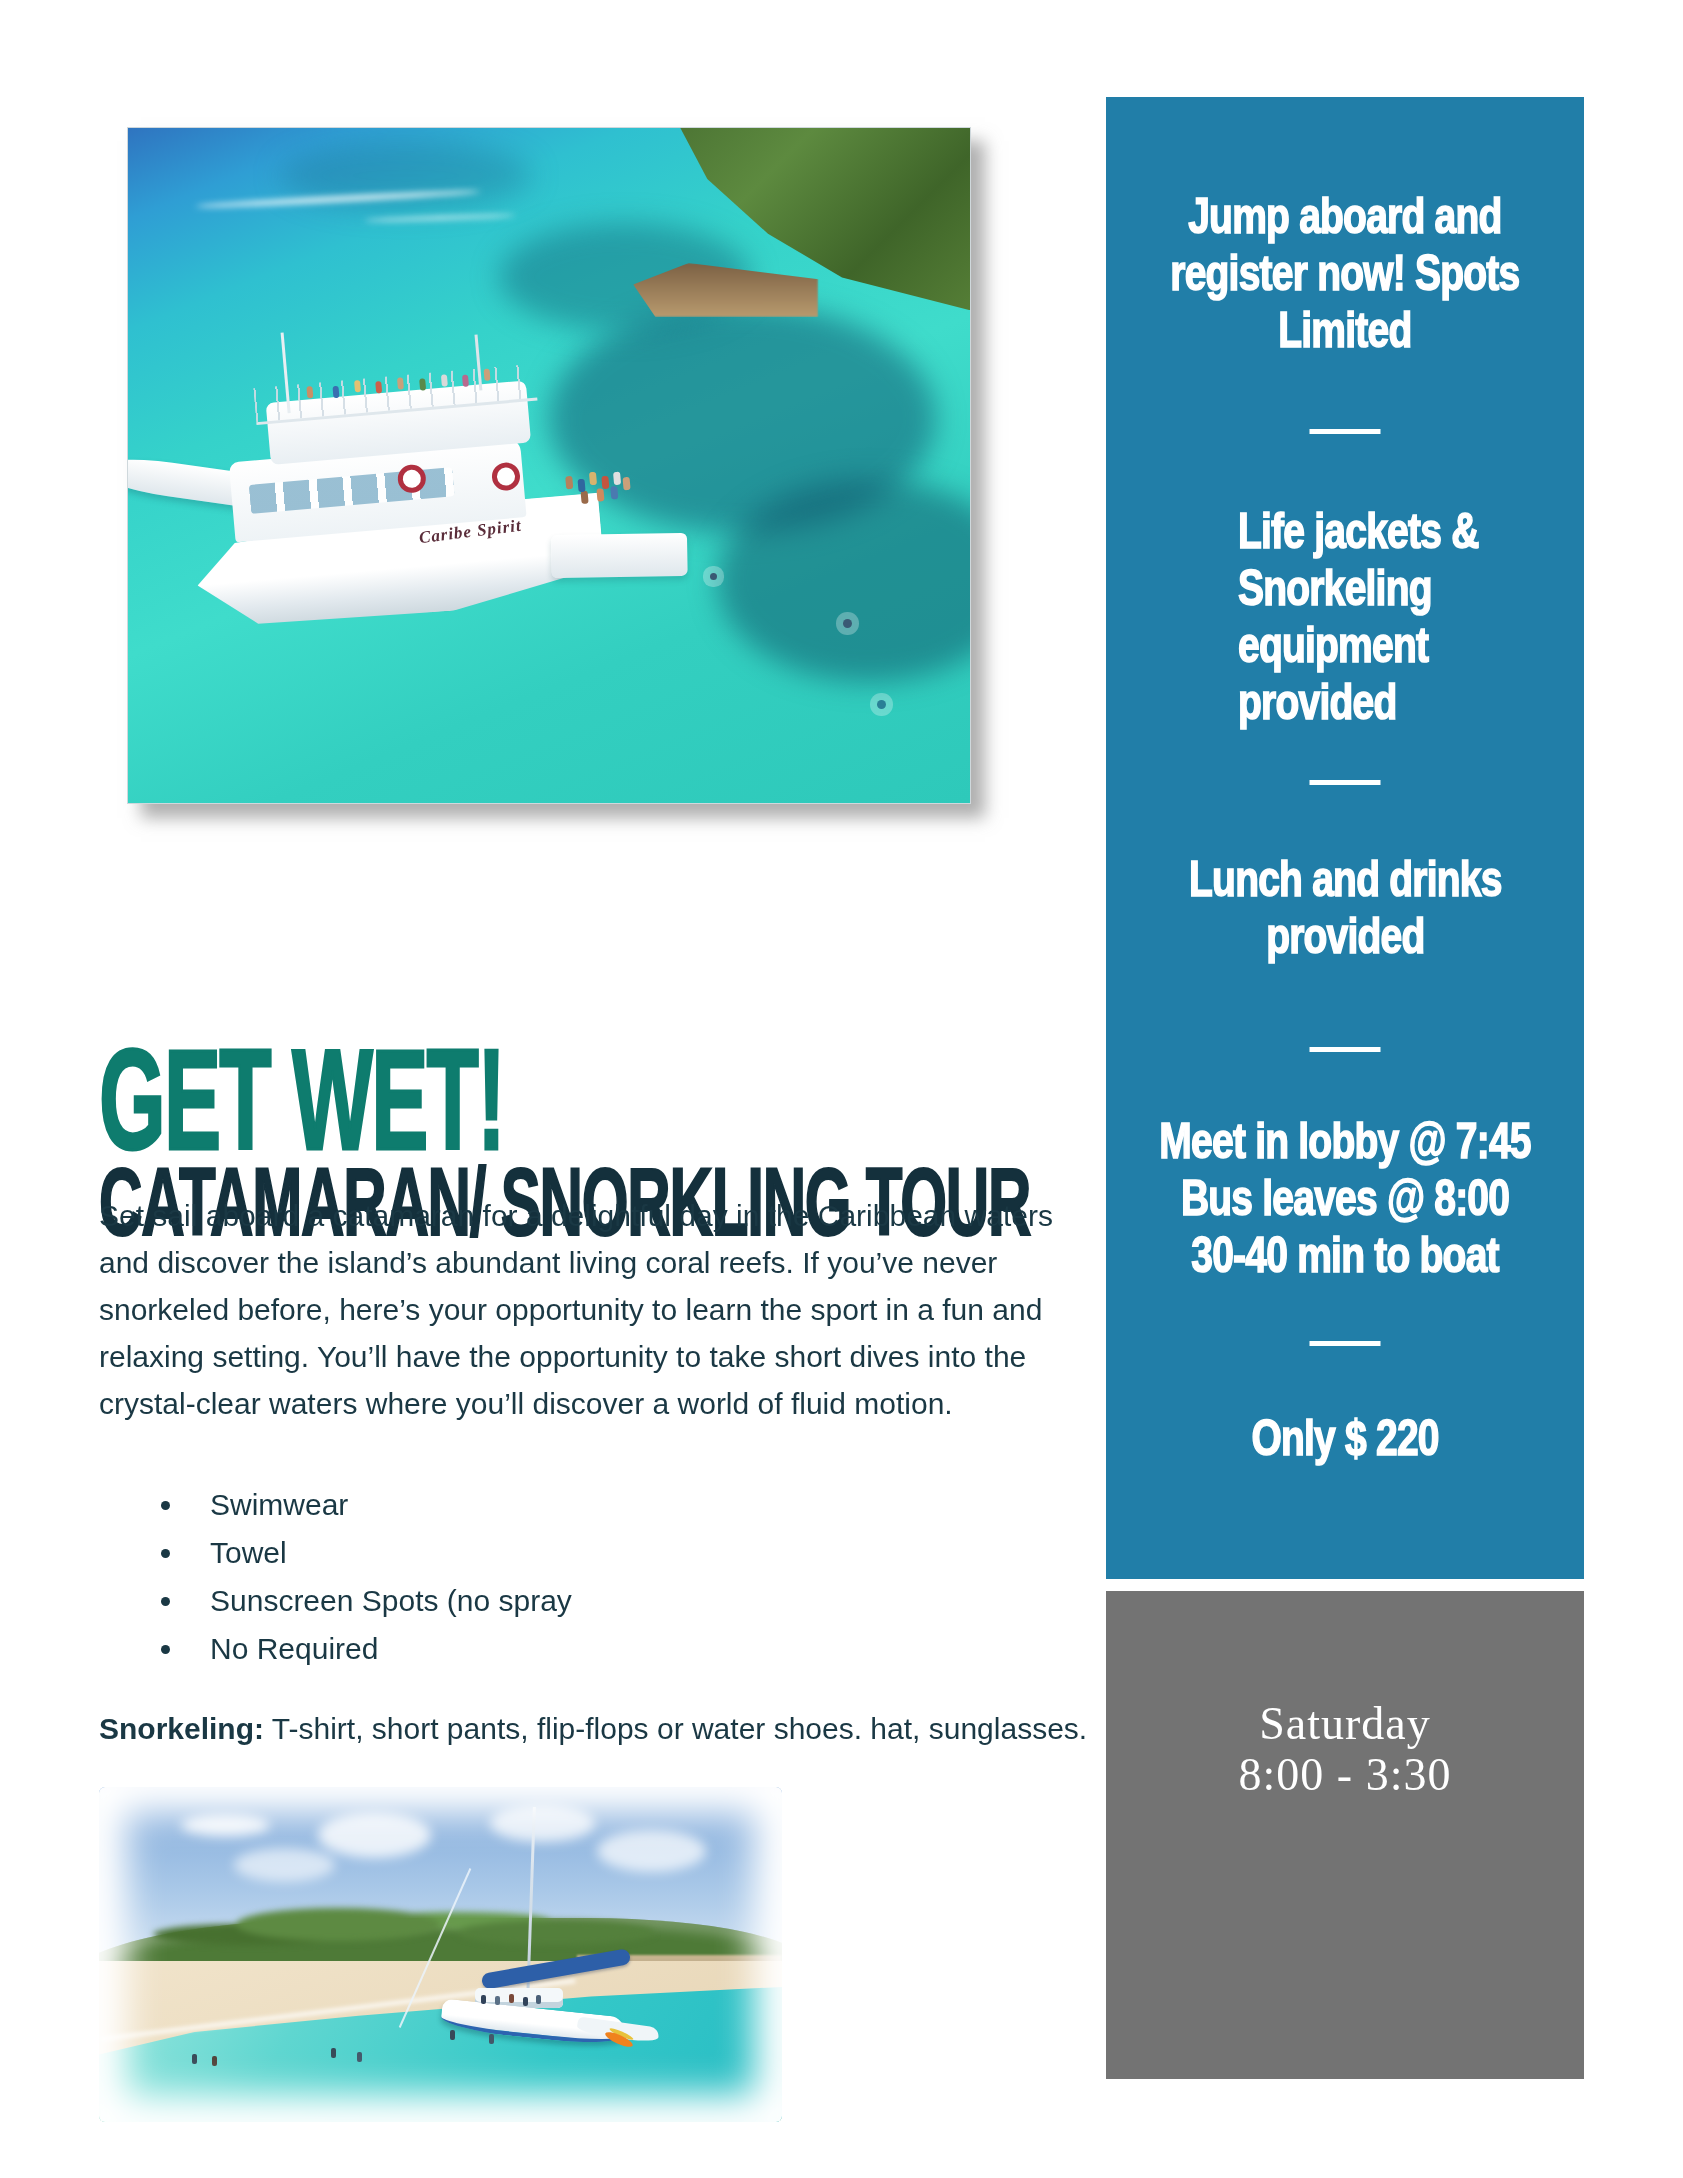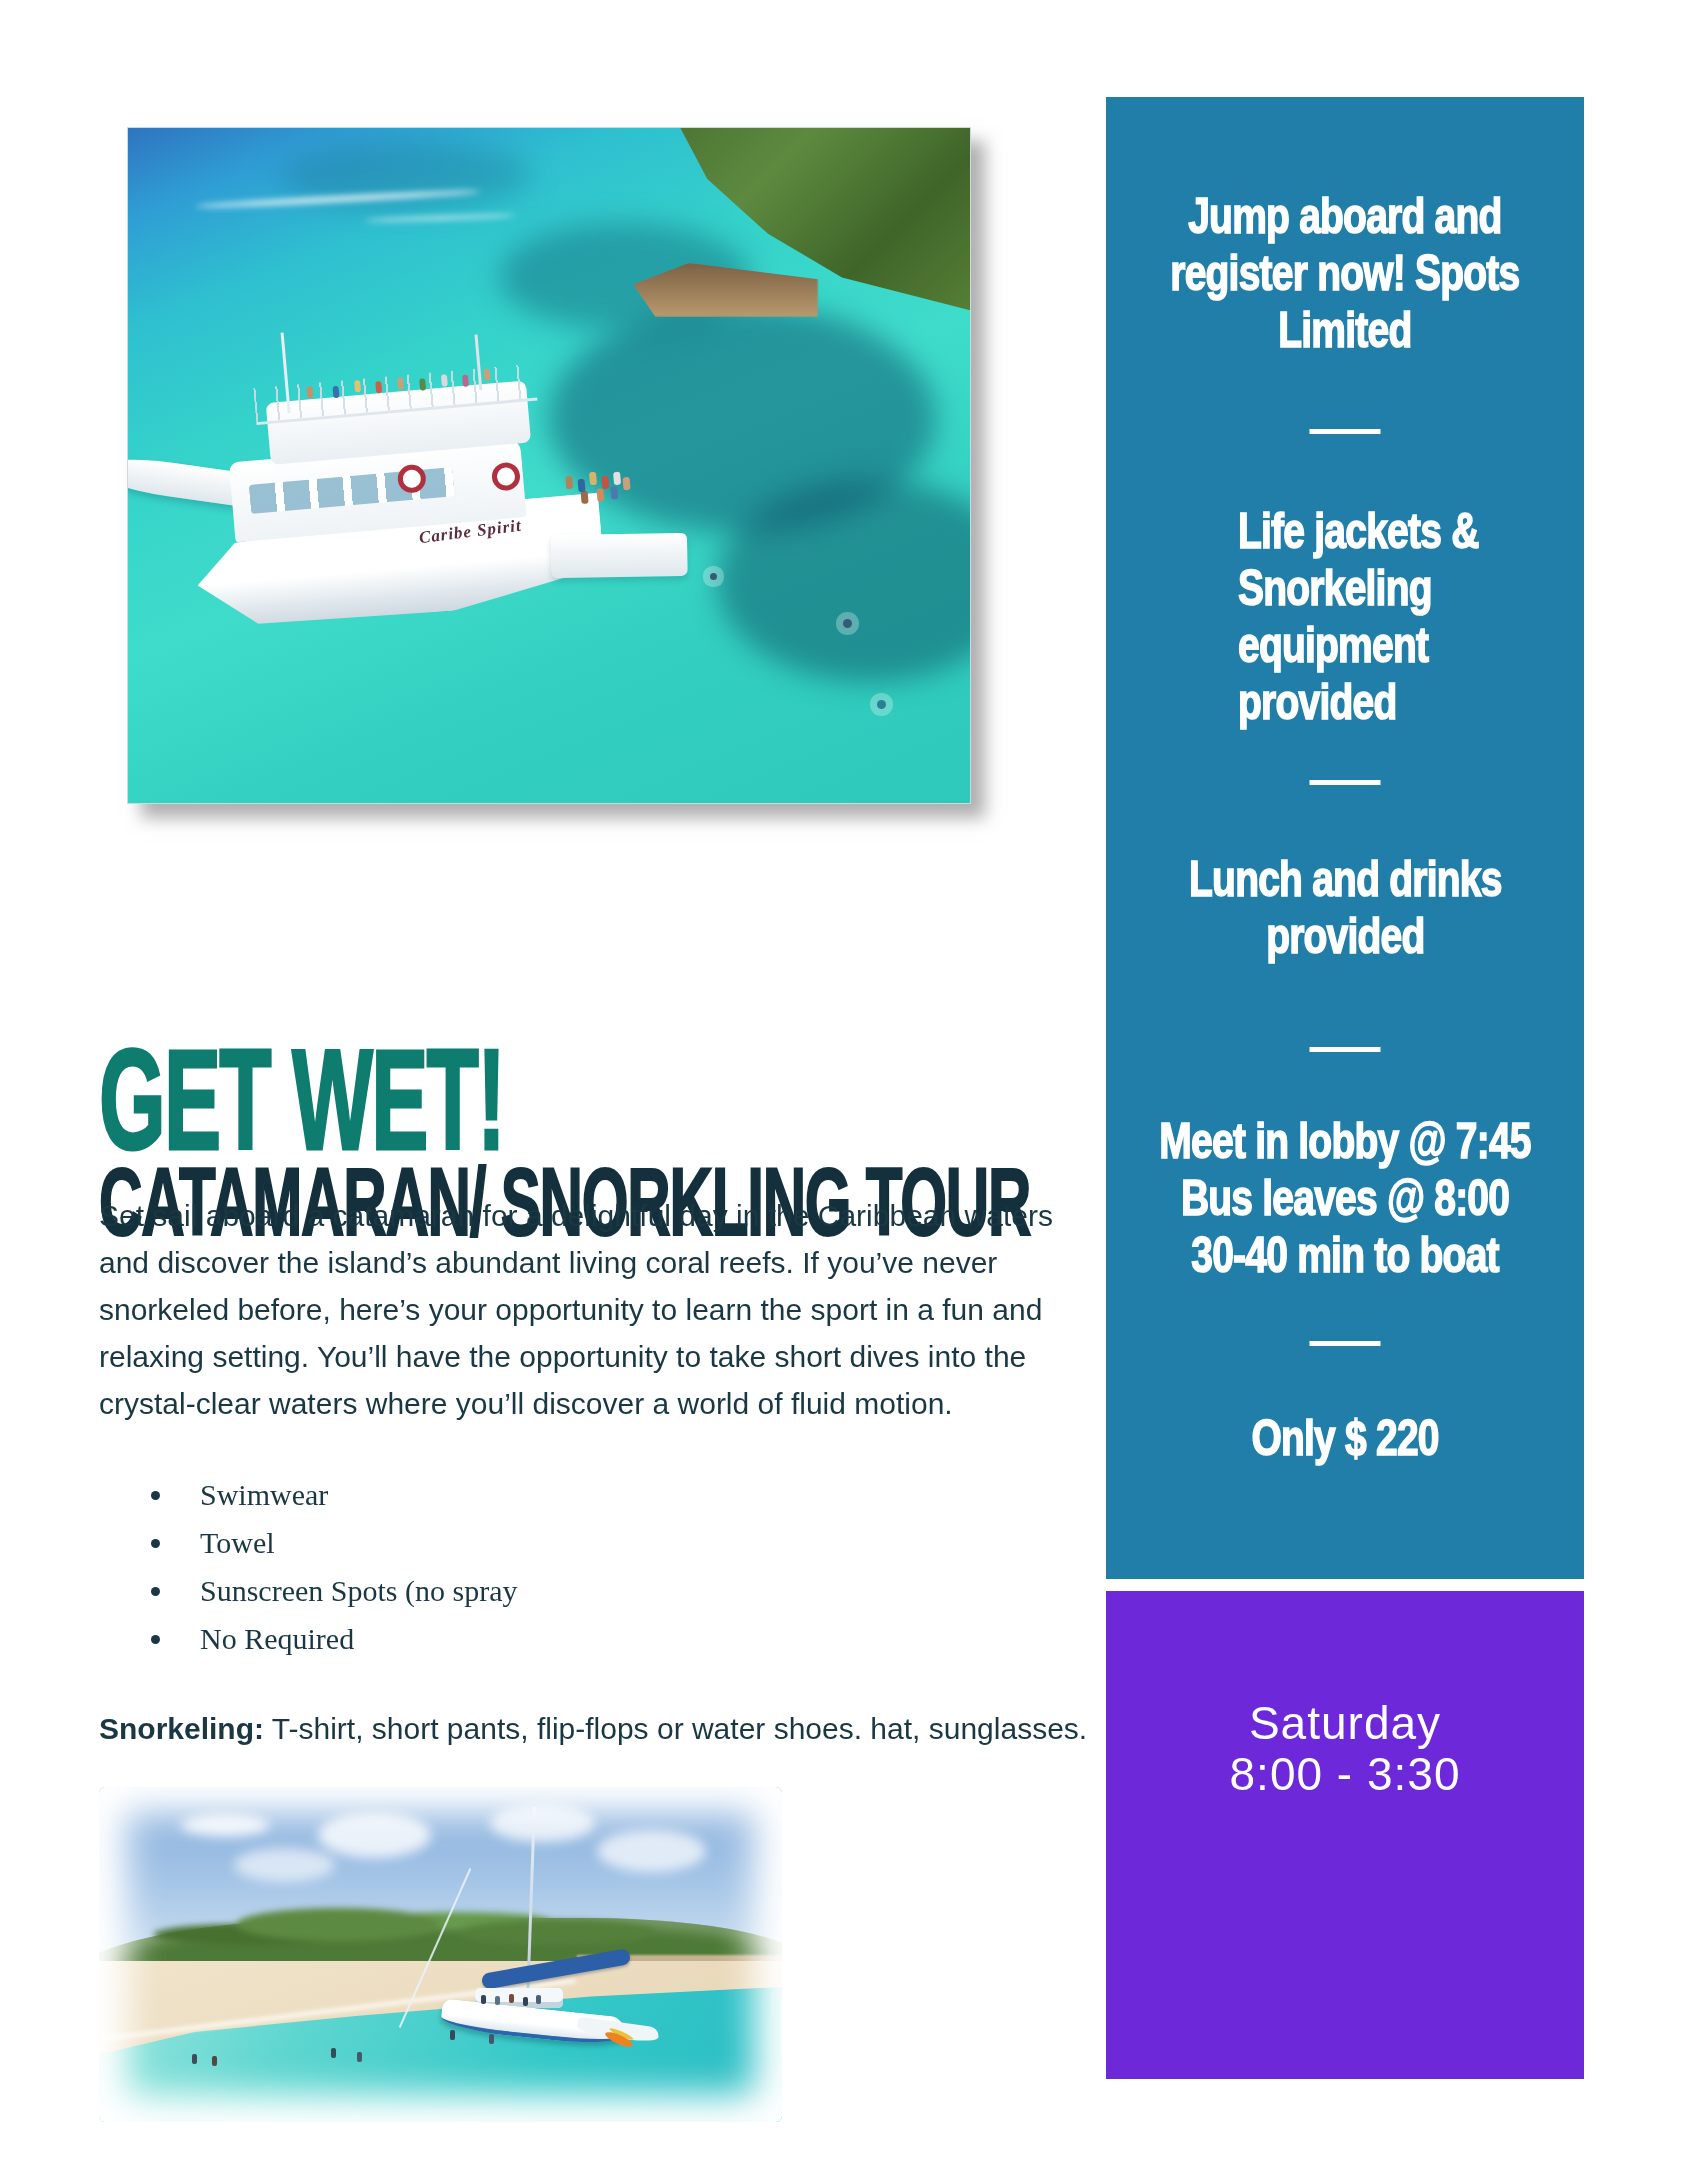--- a/index.html
+++ b/index.html
@@ -125,21 +125,21 @@
     white-space:nowrap;
   }
   .intro{
     position:absolute;left:99px;top:1162px;width:995px;
     font-size:30px;line-height:47px;
   }
   .attire{
     position:absolute;left:99px;top:1410px;width:891px;
     font-size:31px;font-weight:700;
   }
-  .bullets{position:absolute;left:99px;top:1471px;width:891px;list-style:none;margin:0;padding:0;font-family:Liberation Serif, serif;}
+  .bullets{position:absolute;left:99px;top:1471px;width:891px;list-style:none;margin:10px;padding:0;}
   .bullets li{position:relative;padding-left:101px;font-size:30px;line-height:48px;}
   .bullets li::before{
     content:"";position:absolute;left:52px;top:20px;width:9px;height:9px;border-radius:50%;background:#1a3844;
   }
   .recommended{
     position:absolute;left:99px;top:1675px;width:1000px;
     font-size:30px;line-height:47px;
   }
   .recommended b{font-weight:700;}
 
@@ -260,21 +260,21 @@
       <span class="sb-inner prewrap">Meet in lobby @ 7:45
 Bus leaves @ 8:00
 30-40 min to boat</span>
     </div>
     <div class="sb-rule" style="top:1244px"></div>
     <div class="sb-block" style="top:1313px">
       <span class="sb-inner prewrap">Only $ 220</span>
     </div>
   </div>
 
-  <div id="schedule-box" style="background: #6d28d9;">
+  <div id="schedule-box" style="background: #737373; font-family: Liberation Serif, serif;">
     <div class="sched-text">
       <div>Saturday</div>
       <div>8:00 - 3:30</div>
     </div>
   </div>
 
   <h1 class="title1 teal" style="color: rgb(14, 124, 110);">GET WET!</h1>
   <h2 class="title2 navy" style="color: rgb(20, 48, 60);">CATAMARAN/ SNORKLING TOUR</h2>
 
   <p class="intro bodycol">Set sail aboard a catamaran for a delightful day in the Caribbean waters and discover the island’s abundant living coral reefs. If you’ve never snorkeled before, here’s your opportunity to learn the sport in a fun and relaxing setting. You’ll have the opportunity to take short dives into the crystal-clear waters where you’ll discover a world of fluid motion.</p>

